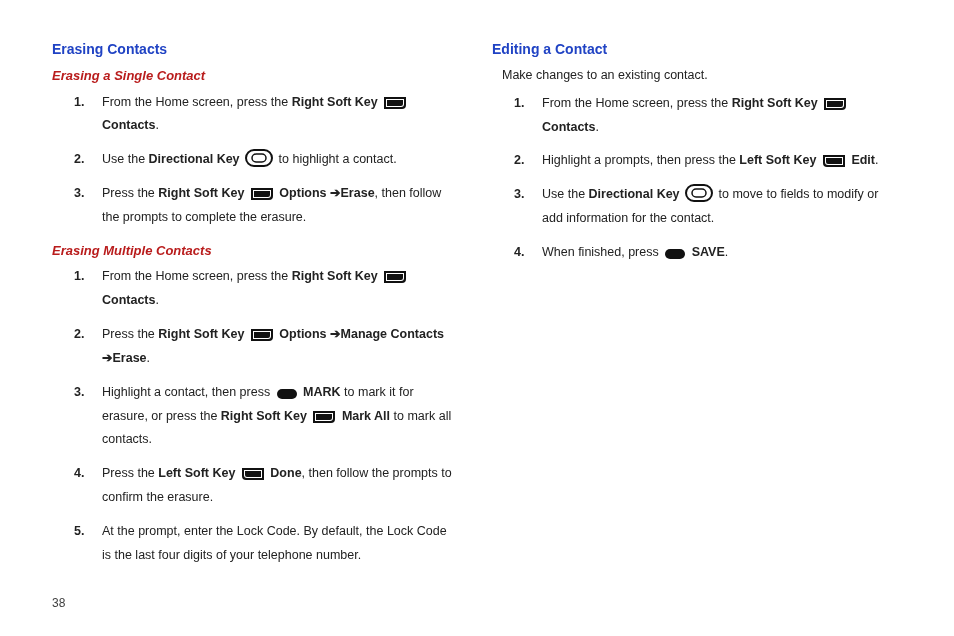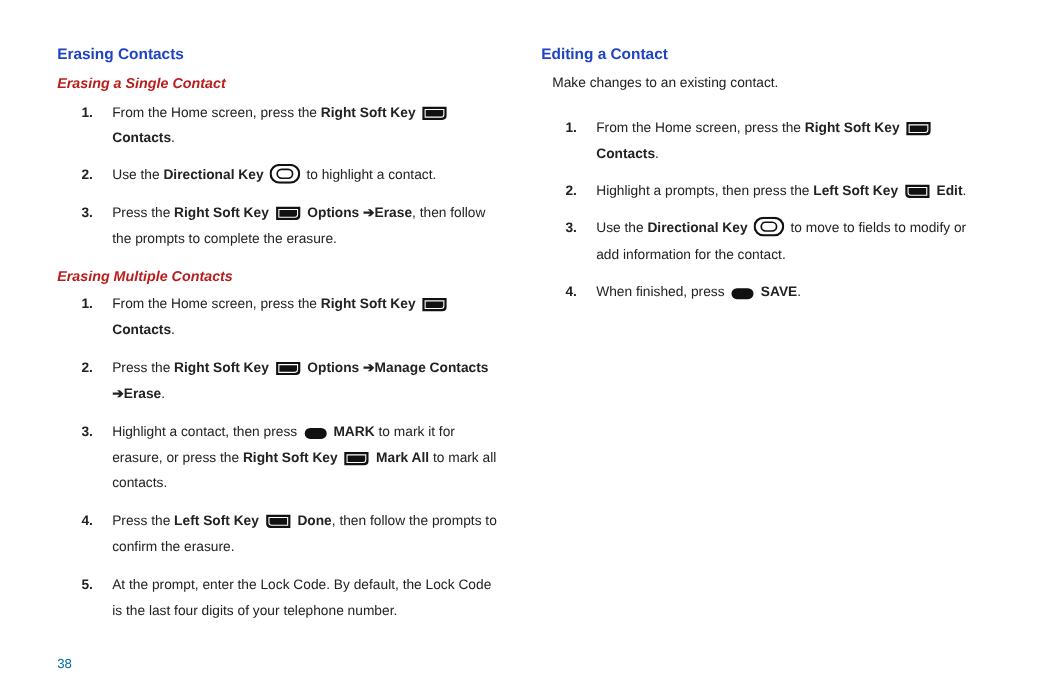--- a/index.html
+++ b/index.html
@@ -31,21 +31,21 @@
     font-family: Arial, Helvetica, sans-serif;
   }
   h3.subsection {
     color: #b91c1c;
     font-style: italic;
     font-weight: bold;
     font-size: 13px;
     margin: 4px 0 4px 0;
   }
   p.intro {
-    margin: 2px 0 19px 10px;
+    margin: 2px 0 6px 10px;
     font-size: 12.5px;
   }
   ol.steps {
     margin: 2px 0 0 0;
     padding-left: 44px;
     counter-reset: step;
     list-style: none;
   }
   ol.steps > li {
     counter-increment: step;
@@ -66,21 +66,21 @@
   .key-icon {
     display: inline-block;
     vertical-align: middle;
     margin: 0 2px;
   }
   .page-num {
     position: absolute;
     left: 52px;
     bottom: 26px;
     font-size: 12px;
-    color: #0369a1;
+    color: #404040;
   }
   .wrap { position: relative; width: 944px; height: 636px; }
   svg { display: inline-block; vertical-align: -4px; }
 </style>
 </head>
 <body>
 
 <div class="wrap">
 <div class="page">
 

